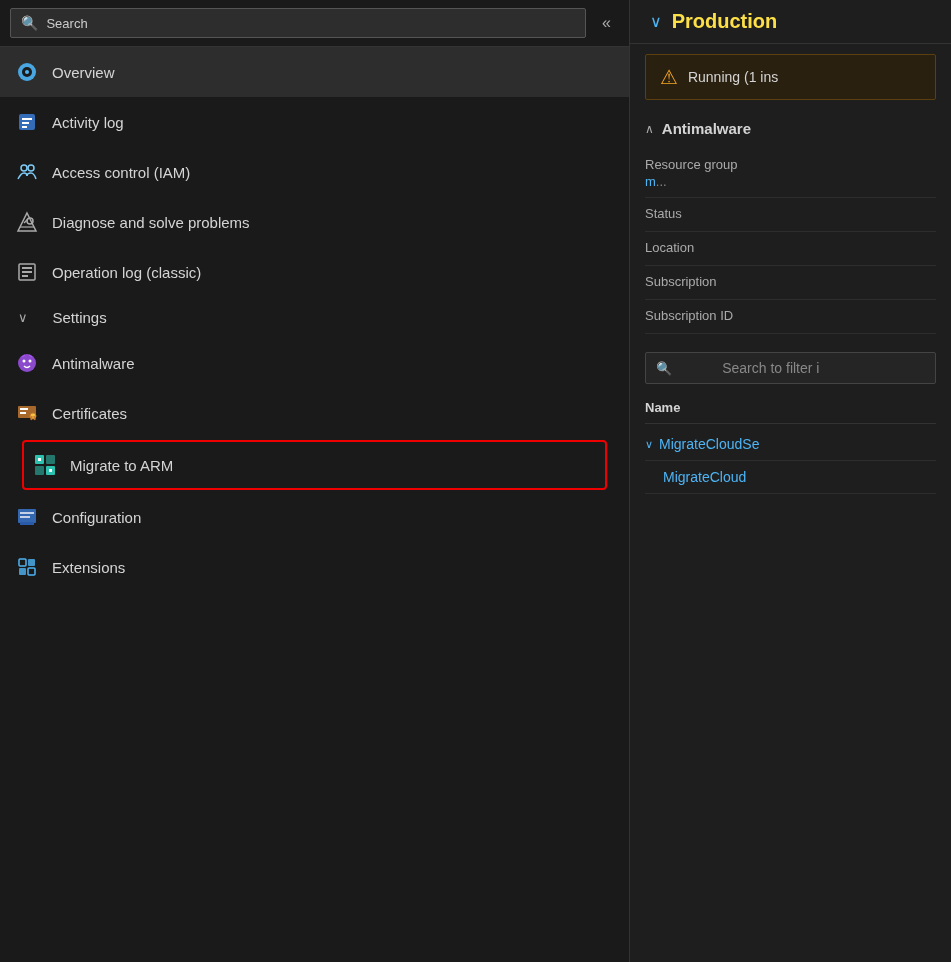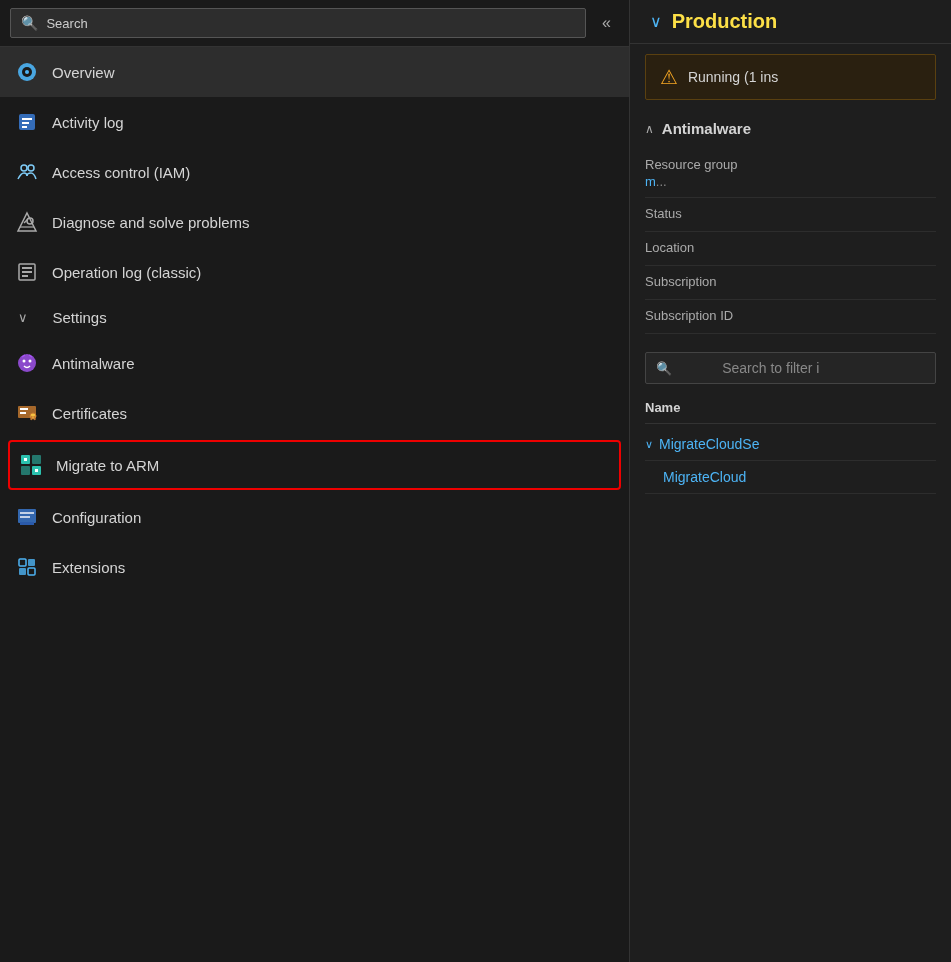--- a/index.html
+++ b/index.html
@@ -75,21 +75,21 @@
       transition: background 0.15s;
     }
 
     .nav-item.active {
       background: #2d2d2d;
     }
 
     .nav-item.highlighted {
       border: 2px solid #e00;
       border-radius: 4px;
-      margin: 2px 8px;
+      margin: 2px 22px;
       padding: 12px 10px;
     }
 
     .nav-icon {
       width: 22px;
       height: 22px;
       display: flex;
       align-items: center;
       justify-content: center;
       flex-shrink: 0;

